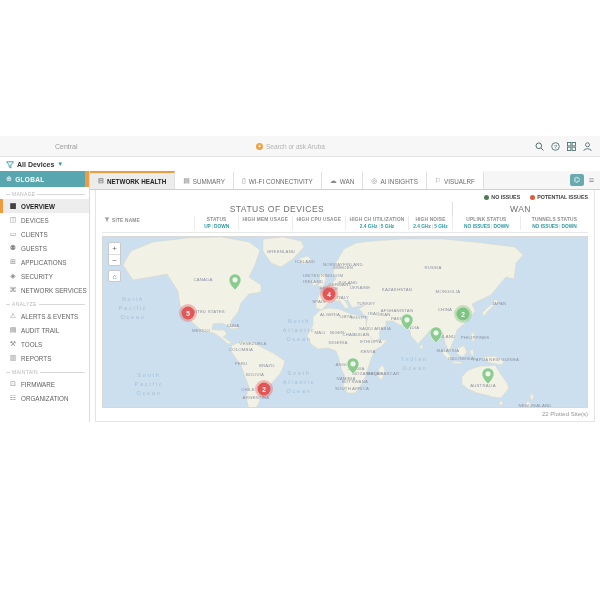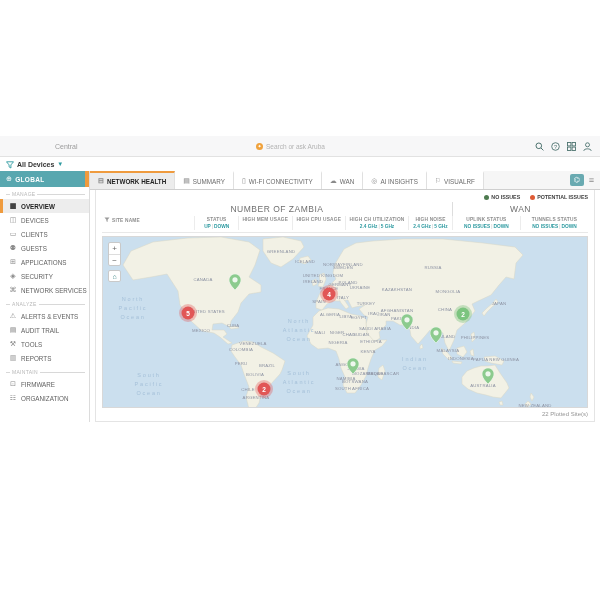--- a/index.html
+++ b/index.html
@@ -237,21 +237,21 @@
               <span class="ldot" style="background: rgb(78, 123, 80);"></span>
               <span>NO ISSUES</span>
             </div>
             <div class="legend-item">
               <span class="ldot" style="background: rgb(223, 91, 53);"></span>
               <span>POTENTIAL ISSUES</span>
             </div>
           </div>
 
         <div class="group-row" id="group-row">
-            <div class="gcell" style="width: 72%;">NUMBER OF ZAMBIA</div>
+            <div class="gcell" style="width: 72%;">STATUS OF DEVICES</div>
             <div class="gcell" style="width: 28%;">WAN</div>
           </div>
         <div class="cols-row" id="cols-row">
             <div class="col first" style="width: 19%;">
               <div class="chead">
                 <span><svg width="6" height="6">
                     <path d="M0.5,0.5 h5 l-1.9,2.2 v2.3 l-1.2,-0.8 v-1.5 z" fill="#9a9a9a"></path>
                   </svg></span>
                 <span>SITE NAME</span>
               </div>

